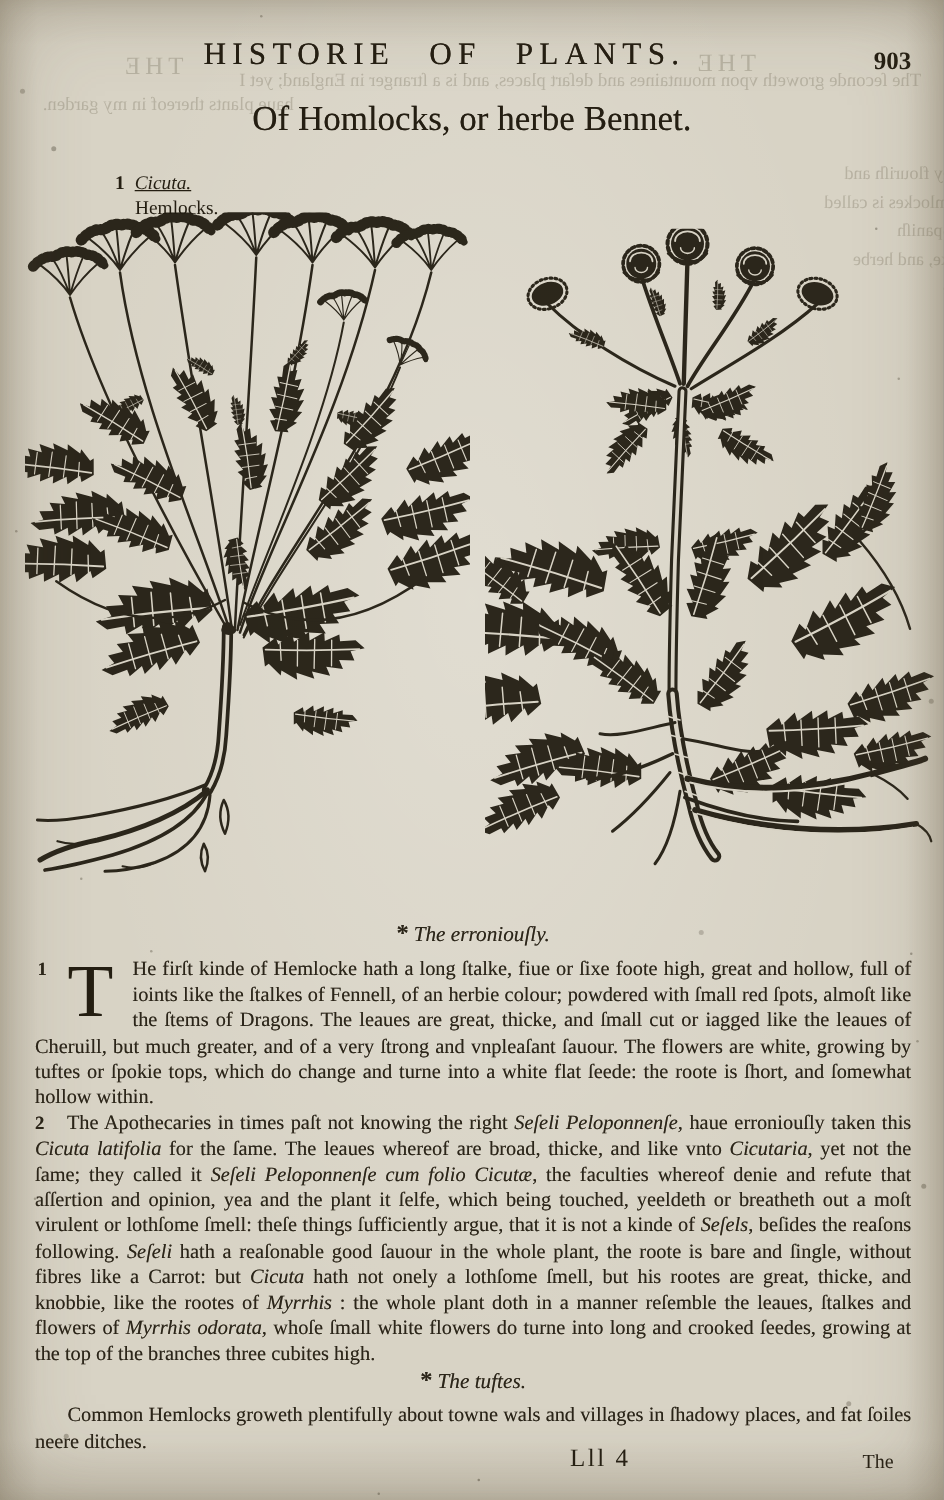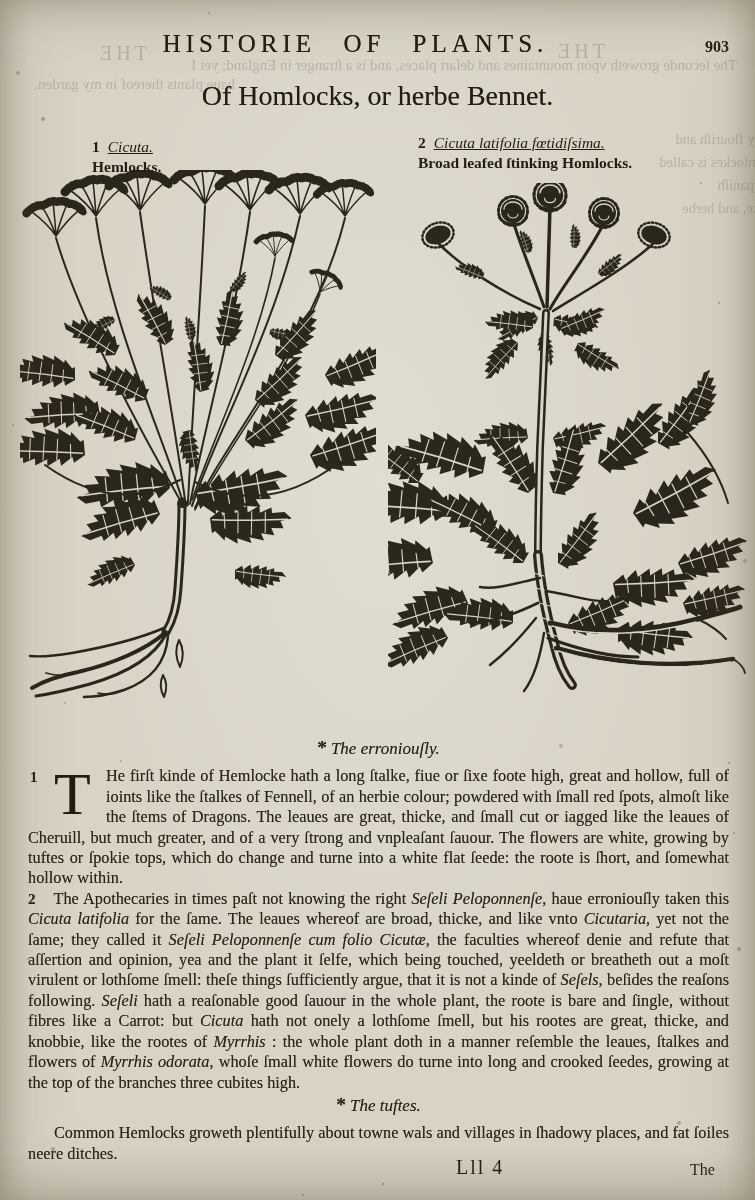--- a/index.html
+++ b/index.html
@@ -33,28 +33,28 @@
   .bt-topleft{left:96px;top:42px;font-size:20px;letter-spacing:4px;}
   .bt-beside{right:150px;top:40px;font-size:20px;letter-spacing:4px;}
   .bt-line1{left:30px;right:18px;top:57px;font-size:15px;}
   .bt-line2{left:30px;top:76px;width:205px;font-size:15px;}
   .bt-col{position:absolute;right:-22px;top:130px;width:190px;text-align:left;}
   .bt-col .bleed{position:static;display:block;margin-bottom:5px;font-size:14.5px;line-height:18px;}
   
   .running-title{position:absolute;left:0;right:0;top:30px;text-align:center;
     transform:translateX(-22px);font-size:25px;letter-spacing:5px;word-spacing:16px;
     color:#241e12;text-shadow:0 0 .5px rgba(36,30,18,.8);}
-  .pageno{position:absolute;right:26px;top:38px;font-size:16px;font-weight:bold;color:#241e12;text-align:right;}
+  .pageno{position:absolute;right:26px;top:38px;font-size:20px;font-weight:bold;color:#241e12;text-align:right;}
   .chapter-row{position:absolute;left:0;right:0;top:80px;display:flex;justify-content:center;gap:46px;
     font-size:28px;color:#241e12;text-shadow:0 0 .5px rgba(36,30,18,.7);}
   
   .cap{position:absolute;font-size:15.5px;line-height:20px;color:#241e12;}
   .cap .num{font-style:normal;font-weight:bold;margin-right:8px;}
   .cap .latin{font-style:italic;text-decoration:underline;}
-  .cap .eng{display:block;font-style:normal;font-weight:bold;}
+  .cap .eng{display:block;margin-left:16px;font-style:normal;}
   .cap1{left:92px;top:137px;}
   .cap2{left:418px;top:133px;}
   
   .fig-svg{position:absolute;opacity:.94;}
   .fig1{left:20px;top:170px;}
   .fig2{left:388px;top:183px;}
   
   .textcol{position:absolute;left:28px;right:26px;top:738px;
     font-size:16.3px;line-height:20.4px;text-align:justify;
     color:#2b2519;text-shadow:0 0 .4px rgba(43,37,25,.55);}
@@ -122,24 +122,20 @@
   <div class="running-title">HISTORIE OF PLANTS.</div>
   <div class="pageno">903</div>
   <div class="chapter-row">
     <span>Of Homlocks, or herbe Bennet.</span>
   </div>
 
   <div class="cap cap1">
     <span class="num">1</span><span class="latin">Cicuta.</span>
     <span class="eng">Hemlocks.</span>
   </div>
-  <div class="cap cap2">
-    <span class="num">2</span><span class="latin">Cicuta latifolia fœtidiſsima.</span>
-    <span class="eng">Broad leafed ſtinking Homlocks.</span>
-  </div>
 
   <svg class="fig-svg fig1" width="356" height="565" viewBox="0 0 356 565">
     <g>
       <use href="#g-umbel" xlink:href="#g-umbel" transform="translate(36,66) scale(0.95)"></use>
       <use href="#g-umbel" xlink:href="#g-umbel" transform="translate(76,46)"></use>
       <use href="#g-umbel" xlink:href="#g-umbel" transform="translate(120,40)"></use>
       <use href="#g-umbel" xlink:href="#g-umbel" transform="translate(185,34)"></use>
       <use href="#g-umbel" xlink:href="#g-umbel" transform="translate(230,40)"></use>
       <use href="#g-umbel" xlink:href="#g-umbel" transform="translate(280,44)"></use>
       <use href="#g-umbel" xlink:href="#g-umbel" transform="translate(325,46) scale(0.9)"></use>

